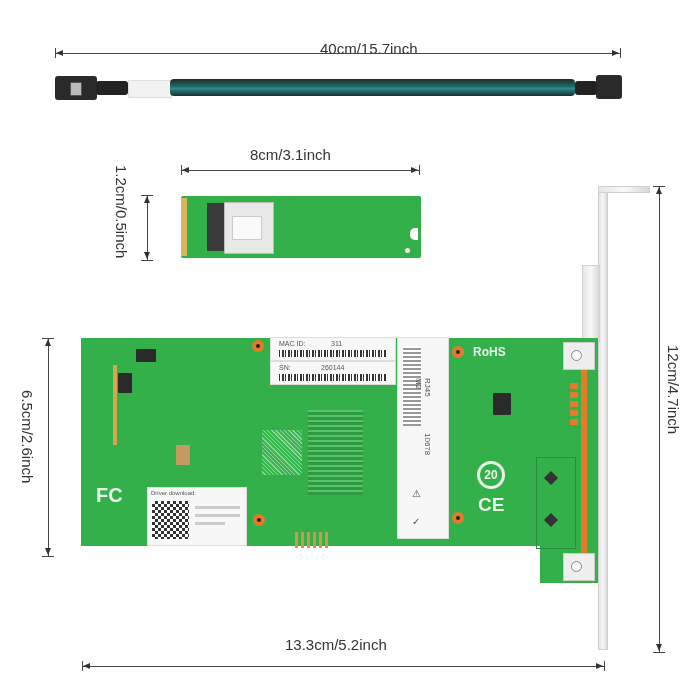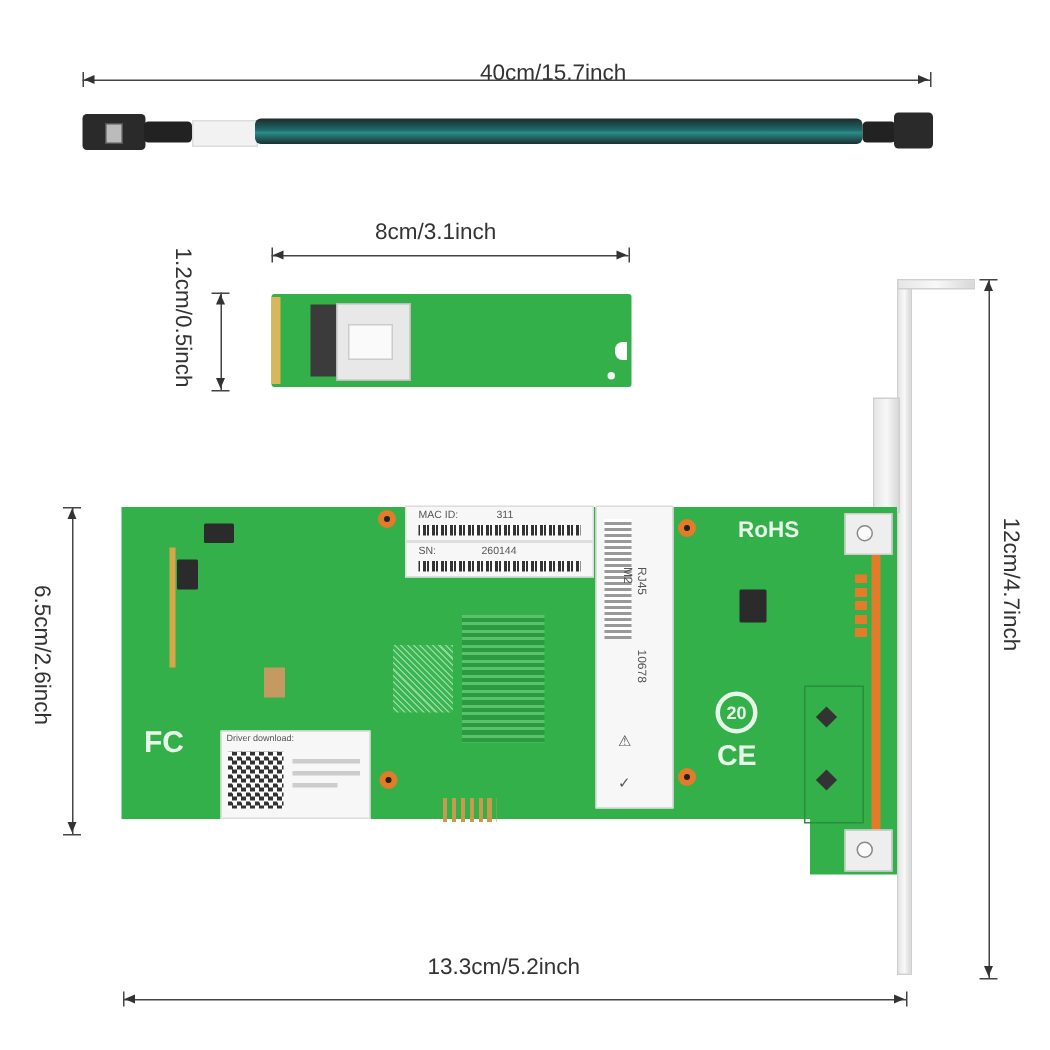--- a/index.html
+++ b/index.html
@@ -148,21 +148,21 @@
   </div>
 
   <div class="label" style="left:397px;top:337px;width:50px;height:200px;">
     <div class="abs" style="left:5px;top:8px;width:18px;height:80px;background:repeating-linear-gradient(0deg,#999 0 2px,#fff 2px 4px);"></div>
     <span class="abs rot" style="left:34px;top:40px;transform:rotate(90deg);font-size:8px;">RJ45 M2</span>
     <span class="abs rot" style="left:34px;top:95px;transform:rotate(90deg);font-size:8px;">10678</span>
     <div class="abs" style="left:14px;top:150px;font-size:10px;">⚠</div>
     <div class="abs" style="left:14px;top:178px;font-size:10px;">✓</div>
   </div>
 
-  <div class="mark" style="left:492px;top:345px;font-size:15px;">RoHS</div>
+  <div class="mark" style="left:473px;top:345px;font-size:12px;">RoHS</div>
   <div class="mark" style="left:478px;top:494px;font-size:19px;">CE</div>
   <div class="abs" style="left:477px;top:461px;width:22px;height:22px;border-radius:50%;border:3px solid #e8f6ea;color:#e8f6ea;font-size:12px;font-weight:bold;text-align:center;line-height:22px;">20</div>
   <div class="mark" style="left:96px;top:484px;font-size:20px;">FC</div>
 
   <div class="label" style="left:147px;top:487px;width:98px;height:57px;">
     <span class="abs" style="left:3px;top:2px;font-size:6px;">Driver download:</span>
     <div class="abs" style="left:4px;top:13px;width:37px;height:38px;background:repeating-conic-gradient(#333 0 25%,#fff 0 50%) 0 0/6px 6px;"></div>
     <div class="abs" style="left:47px;top:18px;width:45px;height:3px;background:#ccc;"></div>
     <div class="abs" style="left:47px;top:26px;width:45px;height:3px;background:#ccc;"></div>
     <div class="abs" style="left:47px;top:34px;width:30px;height:3px;background:#ccc;"></div>

